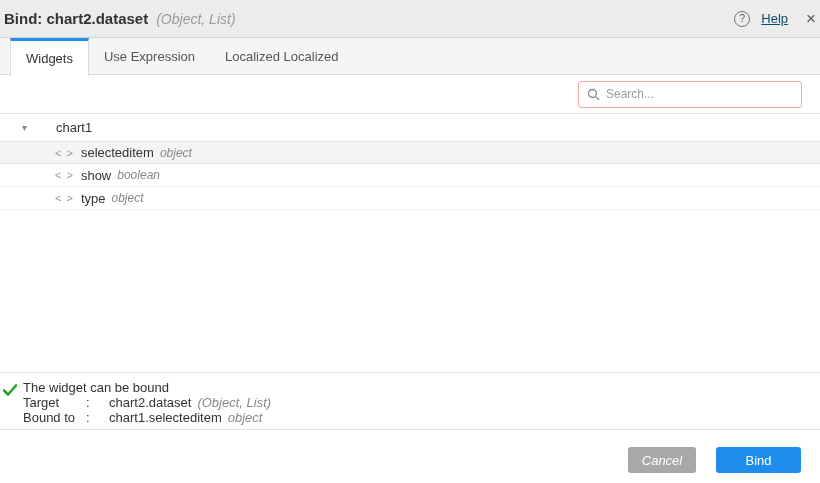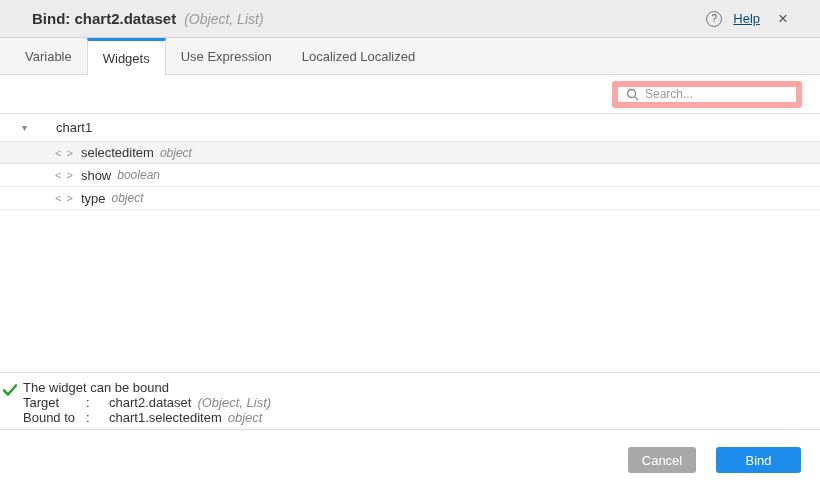--- a/index.html
+++ b/index.html
@@ -15,21 +15,21 @@
     background:#fff;
     box-shadow: inset 0 0 0 1px #dcdcdc;
   }
 
   
   .header {
     height:38px; flex:0 0 38px;
     background:#ececec;
     border-bottom:1px solid #d5d5d5;
     display:flex; align-items:center;
-    padding:0 32px;
+    padding:0 4px;
   }
   .title { font-size:15px; font-weight:bold; color:#333; }
   .subtitle { font-size:14px; font-style:italic; color:#9a9a9a; margin-left:8px; }
   .header-right { margin-left:auto; display:flex; align-items:center; }
   .help-icon {
     width:16px; height:16px; border:1px solid #777; border-radius:50%;
     display:flex; align-items:center; justify-content:center;
     font-size:10px; color:#555; cursor:pointer;
   }
   .help-label { font-size:13px; color:#0c4a6e; margin-left:11px; cursor:pointer;text-decoration:underline; }
@@ -56,22 +56,22 @@
     position:relative; z-index:2;
   }
 
   
   .toolbar {
     height:38px; flex:0 0 38px;
     display:flex; align-items:center; justify-content:flex-end;
     padding:0 18px; background:#fff;
   }
   .search-box {
-    width:190px; height:27px;
-    border:6px solid #fca5a5; border-radius:3px;
+    width:224px; height:27px;
+    border:1px solid #fca5a5; border-radius:3px;
     display:flex; align-items:center; padding:0 8px; background:#fff;
   }
   .search-box svg { flex:0 0 auto; }
   .search-input {
     border:none; outline:none; width:100%; margin-left:6px;
     font-size:12px; color:#333; font-family:"Liberation Sans", sans-serif;
     background:transparent;
   }
   .search-input::placeholder { color:#9b9b9b; }
 
@@ -122,40 +122,39 @@
   .footer {
     flex:0 0 53px;
     display:flex; align-items:flex-start; justify-content:flex-end;
     padding:17px 19px 0 0; background:#fff;
   }
   .btn {
     height:26px; border:none; border-radius:3px;
     color:#fff; font-size:13px; cursor:pointer;
     font-family:"Liberation Sans", sans-serif;
   }
-  .btn-cancel { width:68px; background:#a8a8a8; margin-right:20px; }
+  .btn-cancel { width:68px; background:#a8a8a8; margin-right:20px;font-style:italic; }
   .btn-bind { width:85px; background:#1d8ceb; }
 </style>
 </head>
 <body>
 
 <div class="dialog">
 
   <div class="header">
     <span class="title">Bind: chart2.dataset</span>
     <span class="subtitle">(Object, List)</span>
     <div class="header-right">
       <span class="help-icon">?</span>
       <span class="help-label">Help</span>
       <span class="close-icon">×</span>
     </div>
   </div>
 
   <div class="tabbar">
-    <div class="tab">Variable</div>
     <div class="tab active">Widgets</div>
     <div class="tab">Use Expression</div>
     <div class="tab">Localized Localized</div>
   </div>
 
   <div class="toolbar">
     <div class="search-box">
       <svg width="13" height="13" viewBox="0 0 13 13">
         <circle cx="5.5" cy="5.5" r="4" fill="none" stroke="#888" stroke-width="1.3"></circle>
         <line x1="8.6" y1="8.6" x2="12" y2="12" stroke="#888" stroke-width="1.3"></line>

